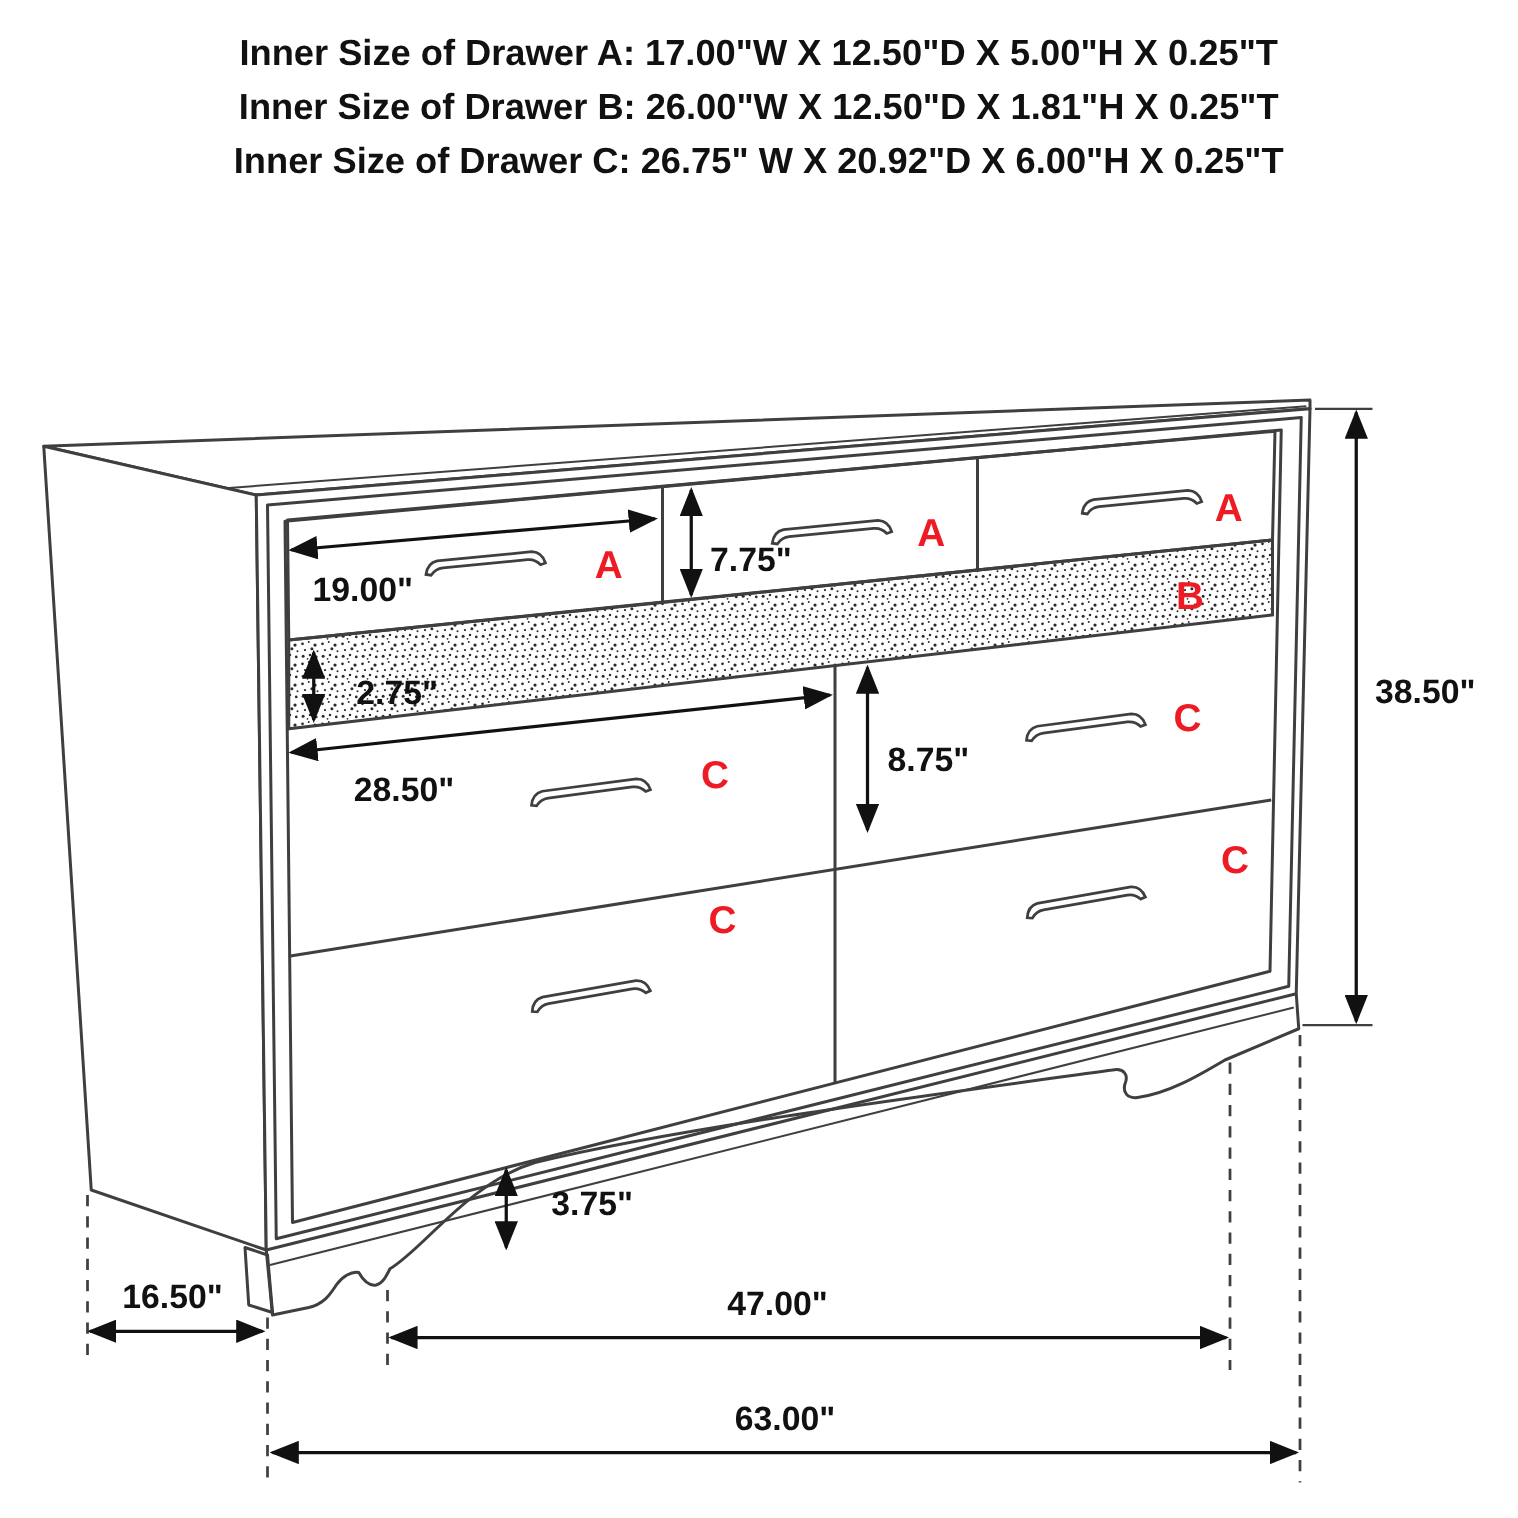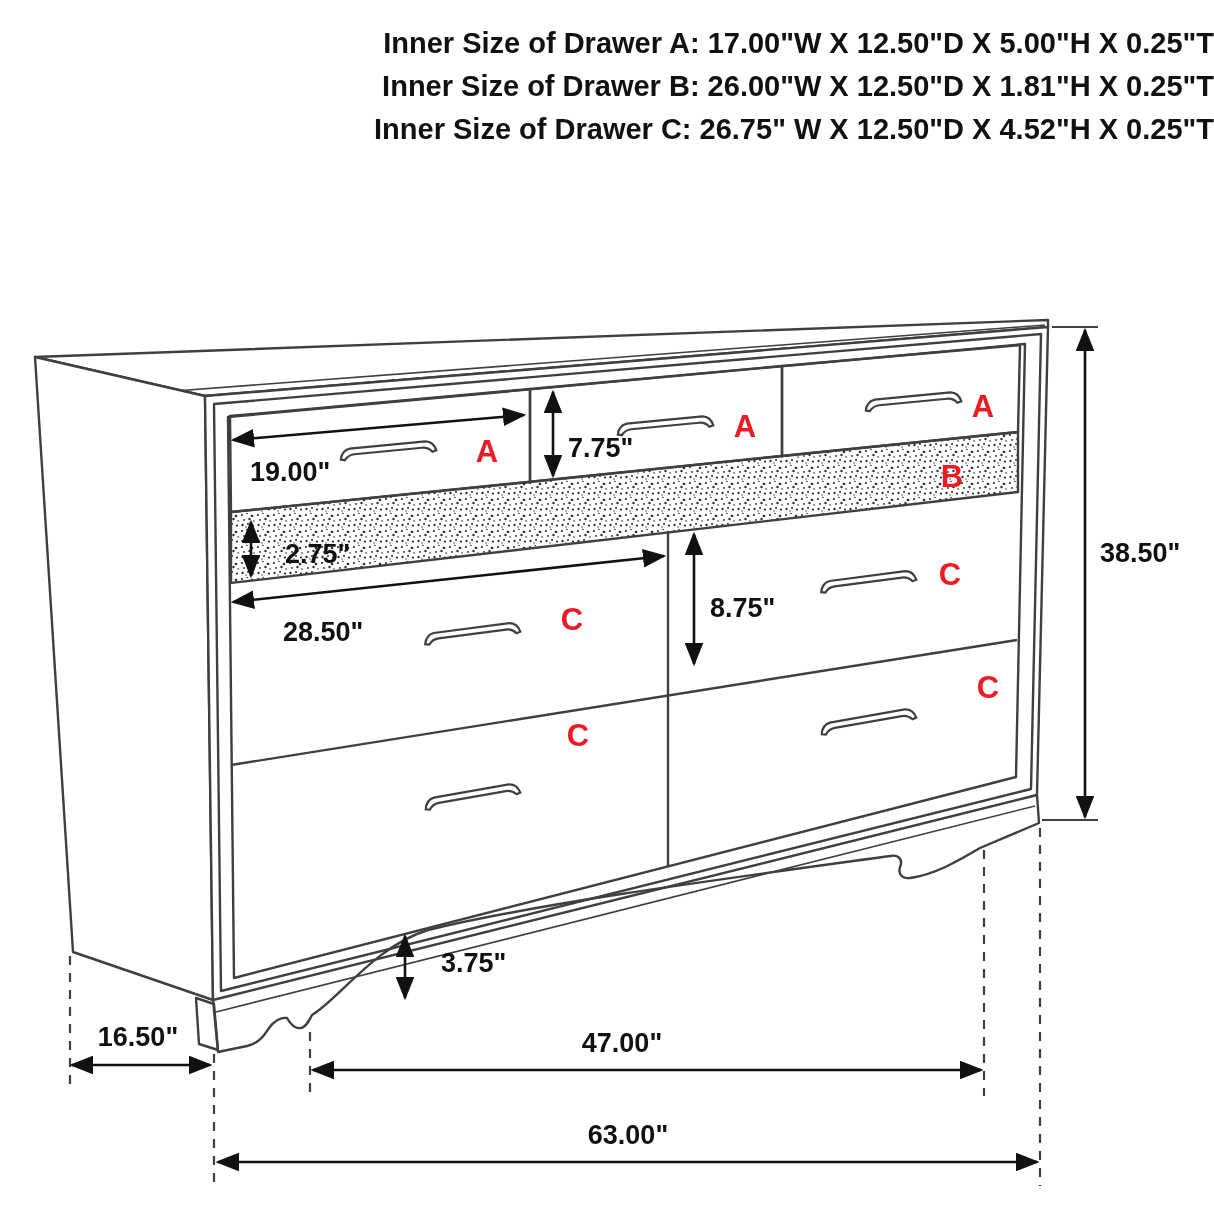--- a/index.html
+++ b/index.html
@@ -1,37 +1,37 @@
 <!DOCTYPE html>
 <html><head>
 <meta charset="utf-8">
 <style>
   html,body{margin:0;padding:0;background:#ffffff;}
   body{width:1214px;height:1214px;position:relative;overflow:hidden;
        font-family:"Liberation Sans", sans-serif;}
-  .spec-header{position:absolute;top:22px;left:0;width:1214px;text-align:right;
+  .spec-header{position:absolute;top:22px;left:0;width:1214px;text-align:center;
        font-weight:bold;font-size:29px;line-height:43px;color:#111;}
   .diagram-svg{position:absolute;top:0;left:0;}
   .struct{stroke:#3f3f3f;stroke-width:2.4;fill:none;stroke-linejoin:round;}
   .struct-fill{stroke:#3f3f3f;stroke-width:2.4;fill:#ffffff;stroke-linejoin:round;}
   .thin{stroke:#3f3f3f;stroke-width:1.6;fill:none;}
   .dimline{stroke:#111111;stroke-width:2.6;fill:none;}
   .extline{stroke:#3f3f3f;stroke-width:1.8;fill:none;}
   .dashline{stroke:#3f3f3f;stroke-width:2.2;fill:none;stroke-dasharray:9 8;}
   .dimtext{font-family:"Liberation Sans", sans-serif;font-weight:bold;font-size:27px;fill:#111111;}
   .redletter{font-family:"Liberation Sans", sans-serif;font-weight:bold;font-size:31px;}
   .ctr{text-anchor:middle;}
 </style>
 </head>
 <body>
 
 <div class="spec-header">
   <div>Inner Size of Drawer A: 17.00"W X 12.50"D X 5.00"H X 0.25"T</div>
   <div>Inner Size of Drawer B: 26.00"W X 12.50"D X 1.81"H X 0.25"T</div>
-  <div>Inner Size of Drawer C: 26.75" W X 12.50"D X 4.52"H X 0.25"T</div>
+  <div>Inner Size of Drawer C: 26.75" W X 20.92"D X 6.00"H X 0.25"T</div>
 </div>
 
 <svg class="diagram-svg" width="1214" height="1214" viewBox="0 0 1214 1214">
   <defs>
     <marker id="arr" viewBox="0 0 10 8" refX="9" refY="4" markerWidth="9" markerHeight="7.2" orient="auto-start-reverse">
       <path d="M0,0 L10,4 L0,8 Z" fill="#111111"></path>
     </marker>
     <pattern id="speckle" width="16" height="16" patternUnits="userSpaceOnUse">
       <circle cx="2" cy="3" r="1.1" fill="#2b2b2b"></circle>
       <circle cx="7" cy="1.5" r="0.8" fill="#2b2b2b"></circle>

